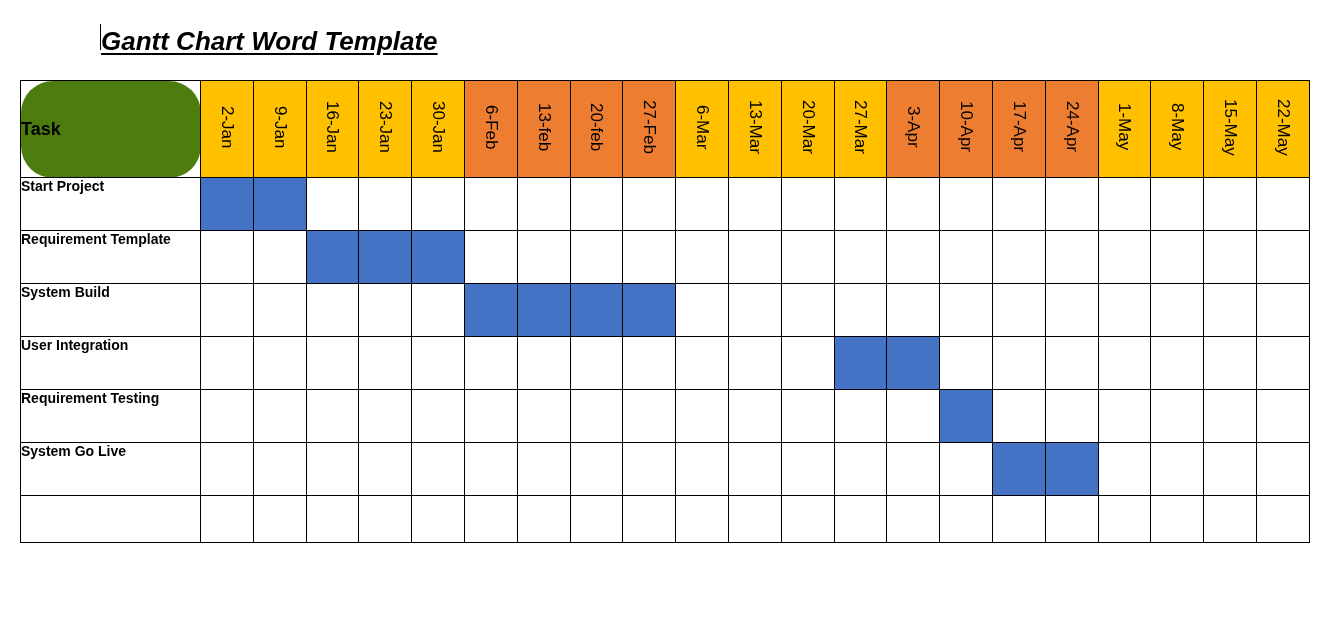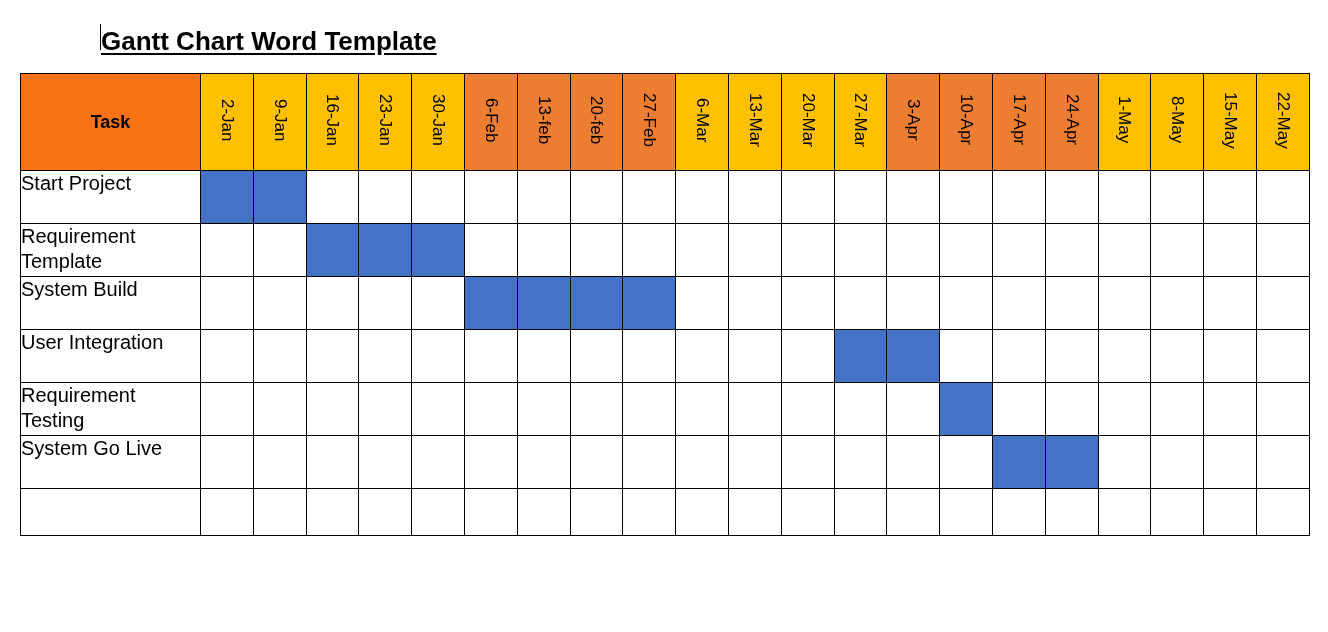--- a/index.html
+++ b/index.html
@@ -10,21 +10,22 @@
     color: #000;
   }
   .page {
     width: 1328px;
     box-sizing: border-box;
     padding: 20px 20px 20px 20px;
   }
   .title-wrap {
     padding-left: 80px;
     padding-top: 6px;
-    padding-bottom: 16px;
+    padding-bottom: 23px;
+    font-style: italic;
   }
   .title {
     display: inline-block;
     font-size: 26px;
     font-weight: 700;
     text-decoration: underline;
     text-underline-offset: 3px;
   }
   .caret {
     display: inline-block;
@@ -43,47 +44,48 @@
     table-layout: fixed;
   }
   table.gantt th, table.gantt td {
     border: 1px solid #000;
     padding: 0;
   }
   col.task-col { width: 180px; }
   col.date-col { width: auto; }
 
   th.task-head {
-    background: #f97316;
+    background: #4d7c0f;
     color: #000;
     font-weight: 700;
     font-size: 18px;
     height: 96px;
-    text-align: center;
+    text-align: left;
     vertical-align: middle;
+    border-radius: 32px;
   }
   th.date-head {
     height: 96px;
     vertical-align: middle;
     text-align: center;
     position: relative;
   }
   th.date-head .v {
     display: inline-block;
     writing-mode: vertical-rl;
     font-size: 17px;
     font-weight: 400;
     white-space: nowrap;
   }
   .m-jan, .m-mar, .m-may { background: #ffc000; }
   .m-feb, .m-apr { background: #ed7d31; }
 
   td.task-label {
-    font-size: 20px;
-    font-weight: 400;
+    font-size: 14px;
+    font-weight: 700;
     padding: 6px 6px 6px 8px;
     line-height: 1.25;
     vertical-align: top;
     margin-left: 36px;
   }
   td.cell {
     height: 52px;
     background: #fff;
     position: relative;
   }

